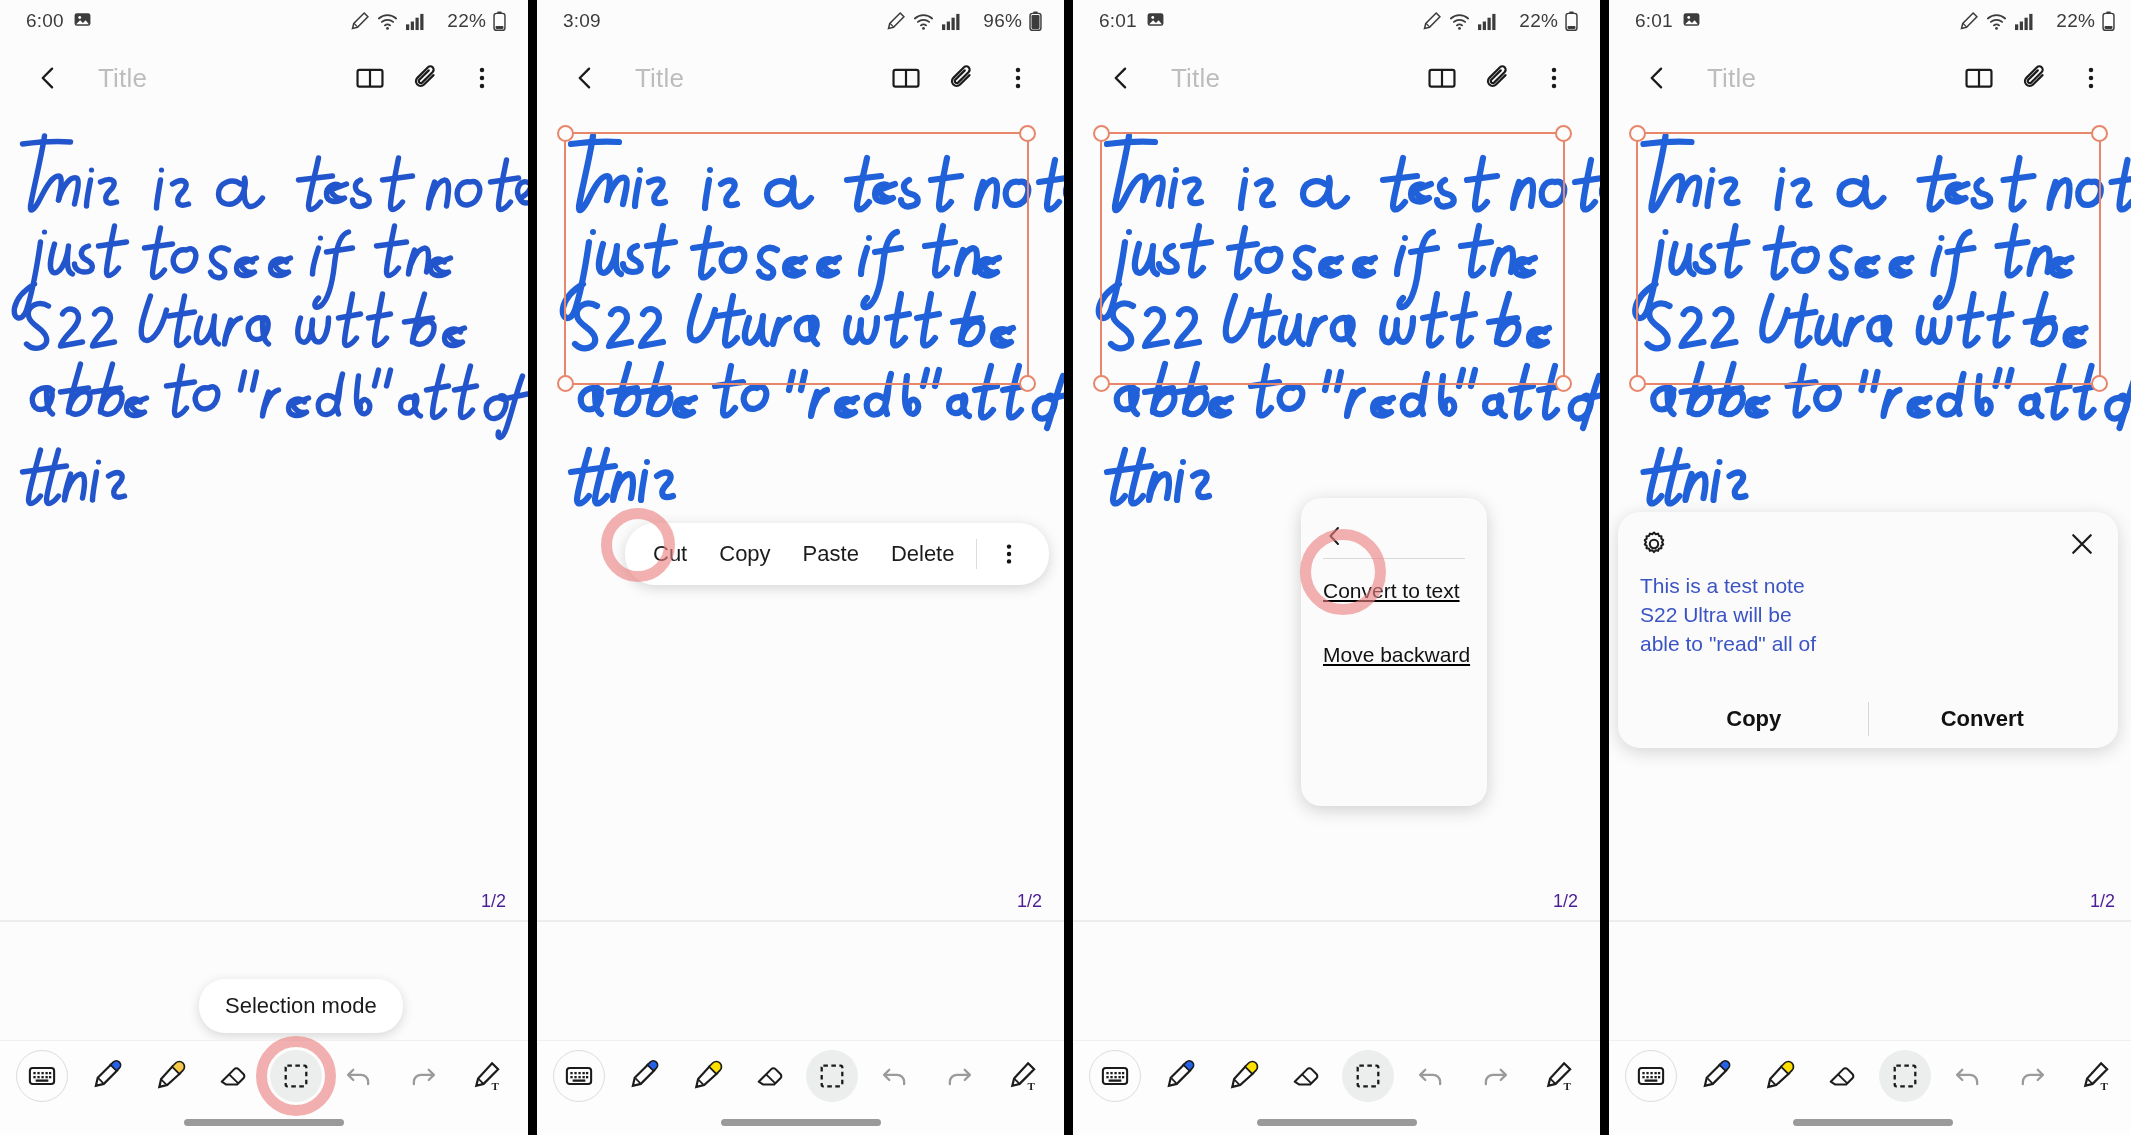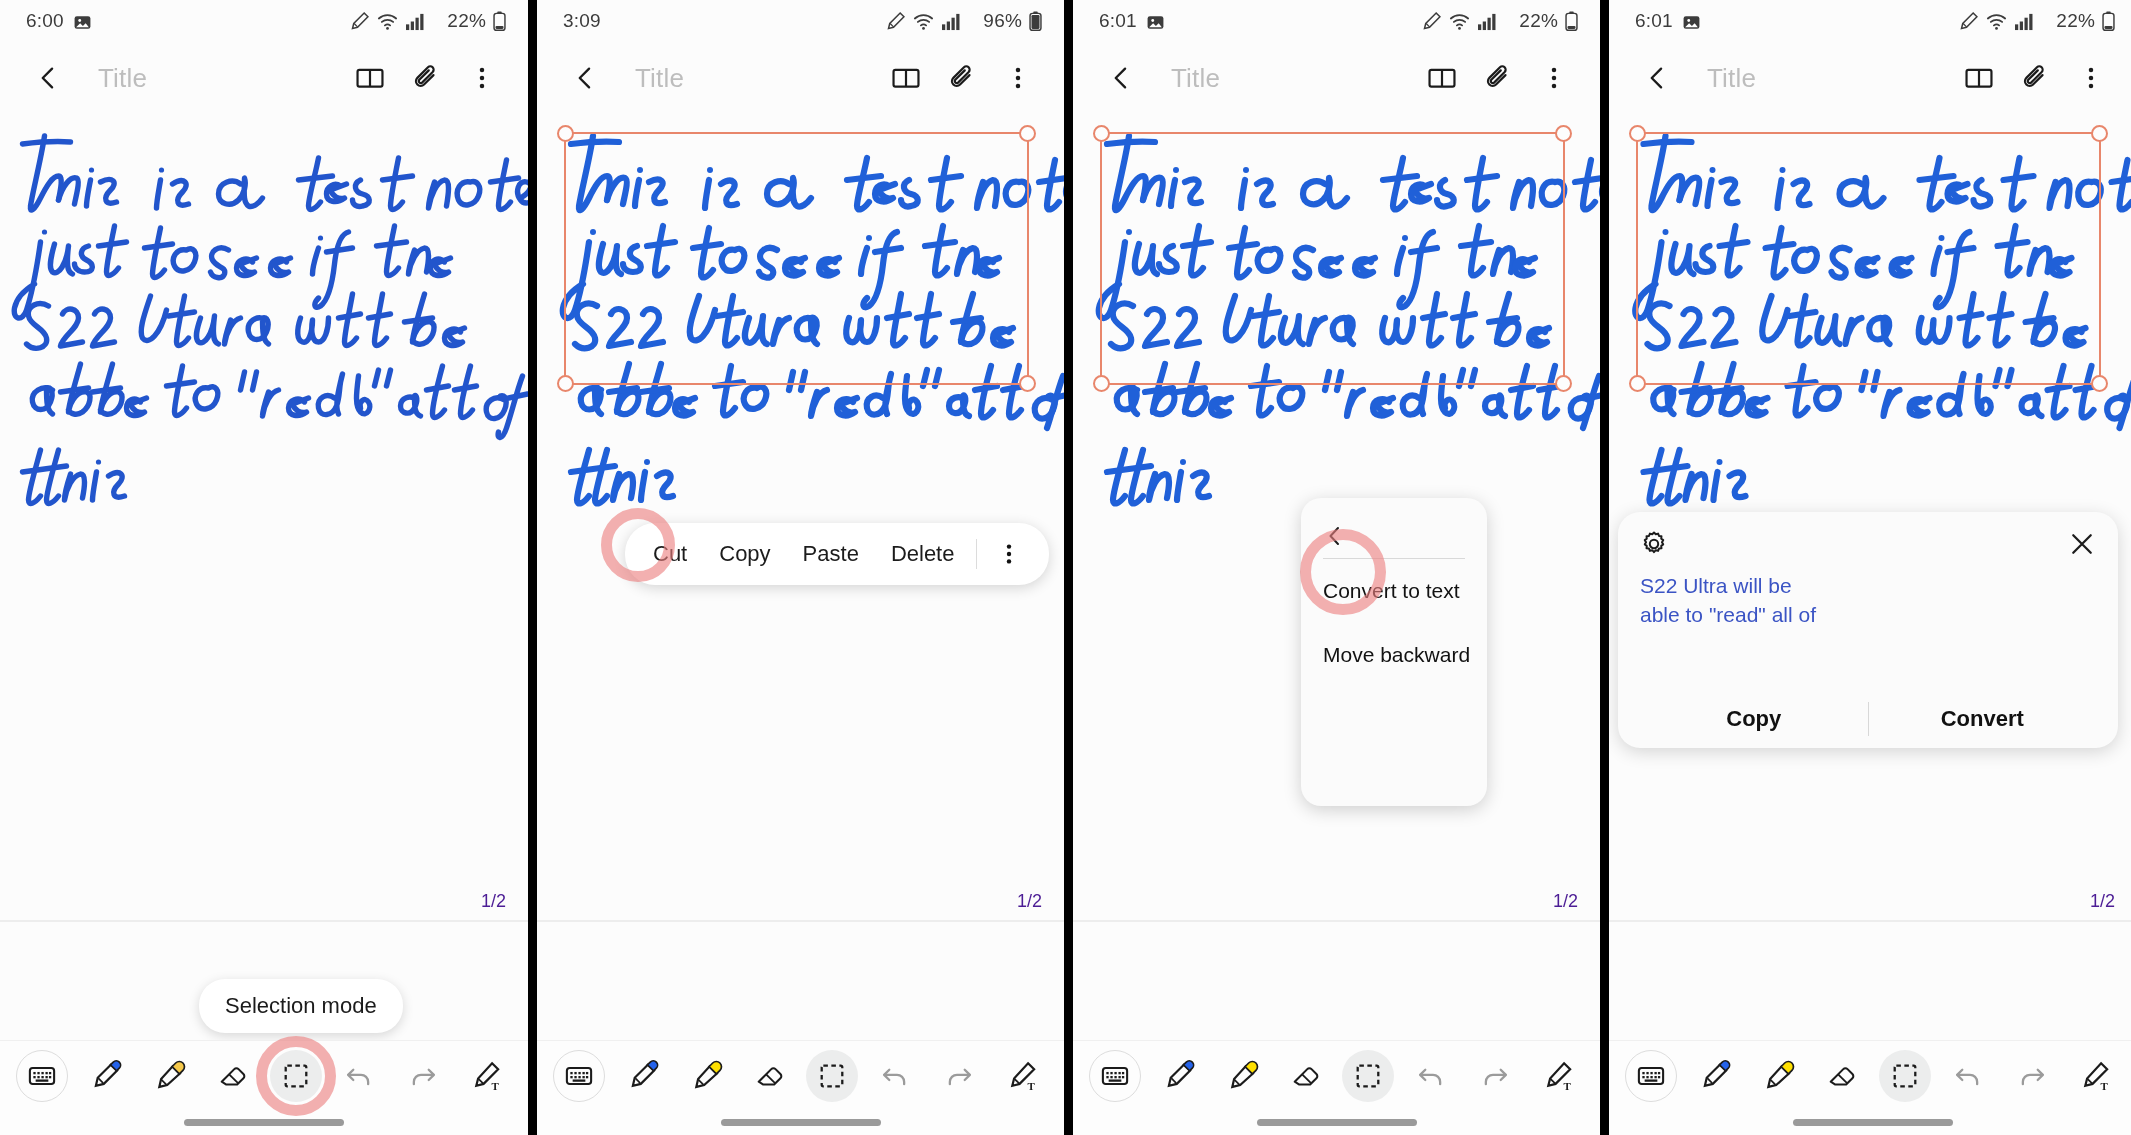--- a/index.html
+++ b/index.html
@@ -22,21 +22,21 @@
   .panel.p4 { width: 528px; flex-basis: 528px; }
 
   
   .statusbar {
     height: 42px; width: 100%;
     display: flex; align-items: center;
     padding: 0 22px 0 26px;
     font-size: 19px; color: #3c3c3c;
     letter-spacing: 0.2px;
   }
-  .sb-left { display: flex; align-items: flex-end; gap: 9px; }
+  .sb-left { display: flex; align-items: flex-start; gap: 9px; }
   .sb-spacer { flex: 1 1 auto; }
   .sb-right { display: flex; align-items: center; gap: 7px; }
   .sb-pct { font-size: 19px; color: #3c3c3c; margin-left: 14px; }
   .ico { display: inline-flex; align-items: center; justify-content: center; }
 
   
   .appbar {
     height: 72px; width: 100%;
     display: flex; align-items: center;
     padding: 0 20px 0 22px;
@@ -890,21 +890,21 @@
         </g>
       </svg>
 
       <div class="selframe" style="left:27px; top:18px; width:465px; height:253px;">
         <div class="handle tl"></div>
         <div class="handle tr"></div>
         <div class="handle bl"></div>
         <div class="handle br"></div>
       </div>
 
-      <div class="menu" style="left:228px; top:384px; height:308px;">
+      <div class="menu" style="left:228px; top:384px; height:308px;text-decoration:underline;">
         <div class="back">
           <svg width="24" height="24" viewBox="0 0 24 24">
               <path d="M15 4L7.5 12l7.5 8" fill="none" stroke="#1b1b1b" stroke-width="2" stroke-linecap="round" stroke-linejoin="round"></path>
             </svg>
         </div>
         <div class="hline"></div>
         <div class="mi" style="position:relative;">Convert to text</div>
         <div class="mi">Move backward</div>
 
       </div>
@@ -1178,20 +1178,21 @@
               </svg>
           </span>
           <div class="grow"></div>
           <span class="ico">
             <svg width="28" height="28" viewBox="0 0 24 24">
                 <path d="M4.5 4.5l15 15M19.5 4.5l-15 15" stroke="#1b1b1b" stroke-width="1.9" stroke-linecap="round"></path>
               </svg>
           </span>
         </div>
         <div class="cvtext">
+          <div>This is a test note</div>
           <div>S22 Ultra will be</div>
           <div>able to "read" all of</div>
         </div>
         <div class="cv-actions">
           <div class="act">Copy</div>
           <div class="vsep"></div>
           <div class="act">Convert</div>
         </div>
       </div>
 

